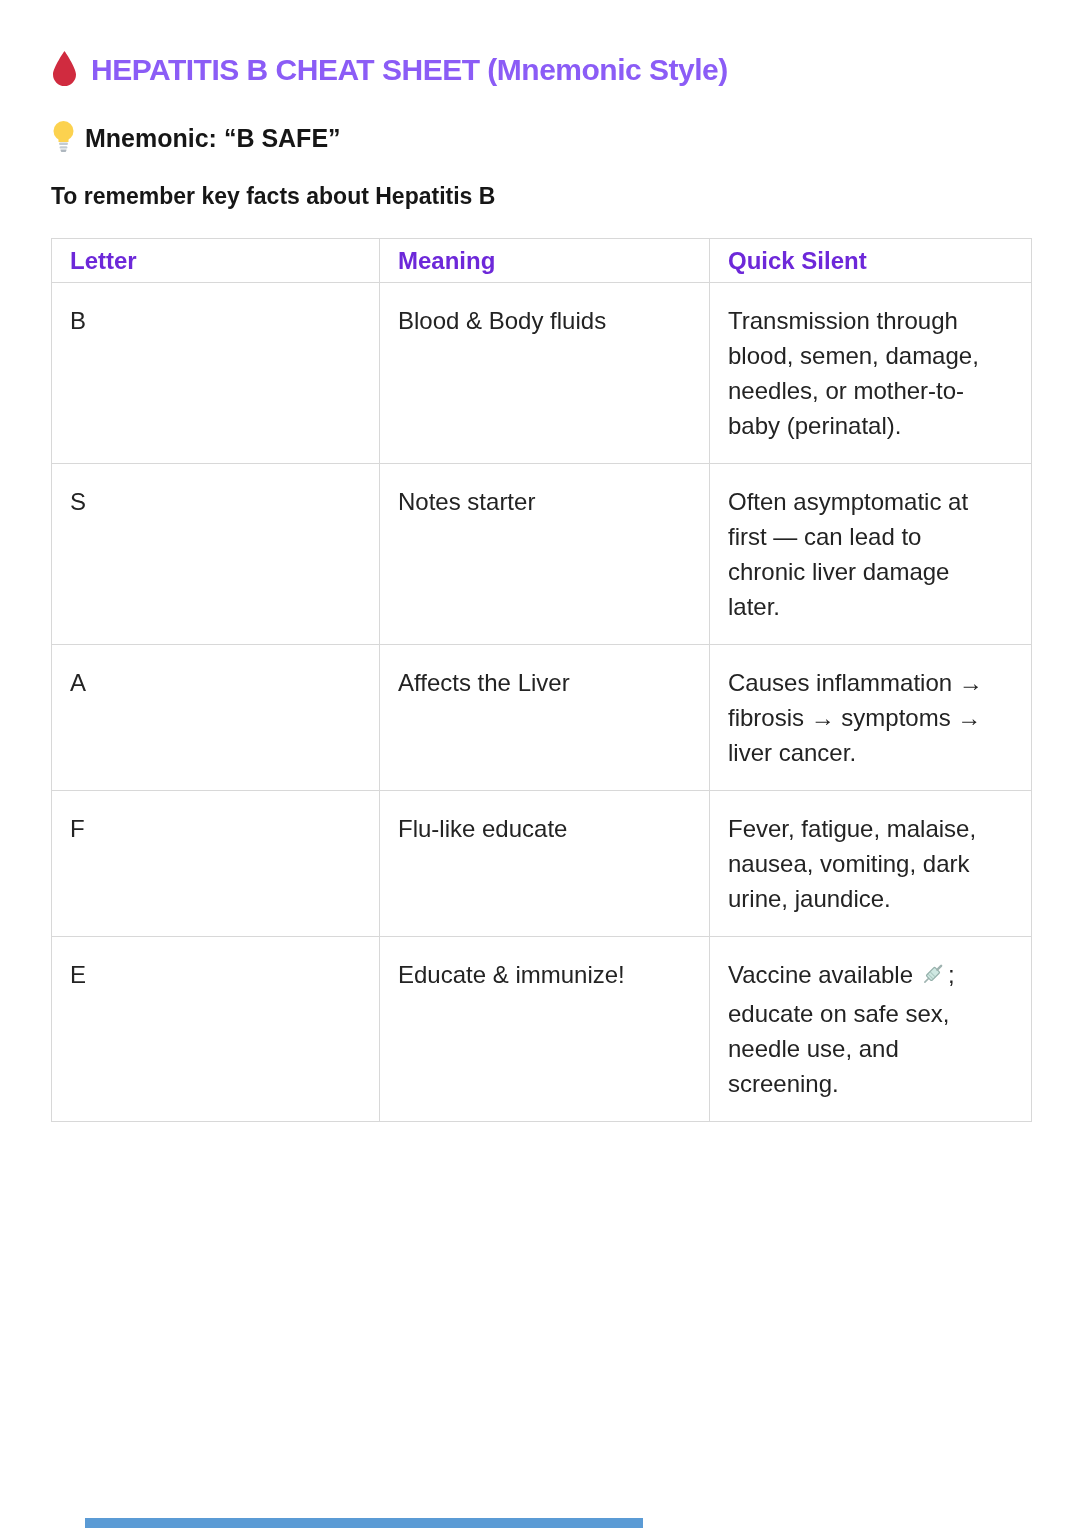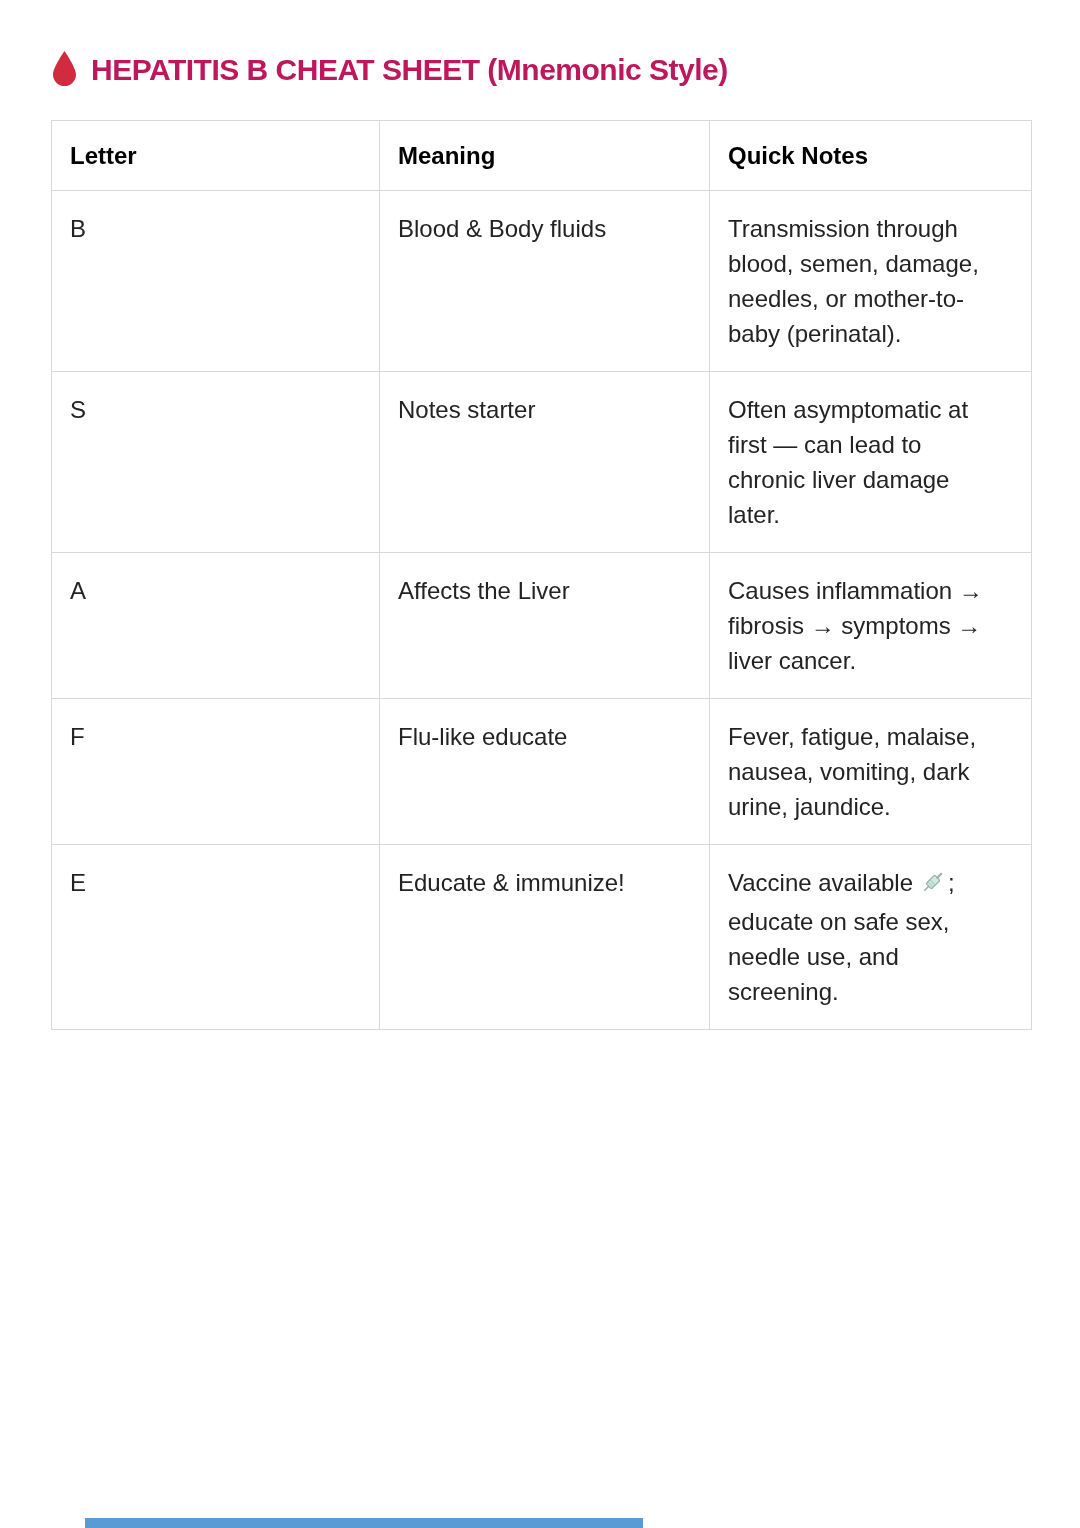--- a/index.html
+++ b/index.html
@@ -12,21 +12,21 @@
     color: #1f1f1f;
   }
   .page { padding: 50px 50px 0 51px; }
 
   .title-row {
     display: flex; align-items: center; gap: 13px;
     margin-bottom: 30px;
   }
   .title-row h1 {
     font-size: 30px; font-weight: 700; letter-spacing: -0.5px;
-    color: #be185d; line-height: 40px; white-space: nowrap;
+    color: #8b5cf6; line-height: 40px; white-space: nowrap;
   }
   .icon { display: inline-block; flex: 0 0 auto; }
 
   .mnemonic-row {
     display: flex; align-items: center; gap: 9px;
     margin-bottom: 26px;
   }
   .mnemonic-row h2 {
     font-size: 25px; font-weight: 700; color: #161616; line-height: 32px;
     white-space: nowrap;
@@ -44,23 +44,23 @@
   }
   table.sheet th, table.sheet td {
     border: 1.5px solid #d8d8d8;
     vertical-align: top;
     text-align: left;
     font-size: 24px;
     line-height: 35px;
     color: #232323;
   }
   table.sheet th {
-    padding: 17px 18px;
+    padding: 4px 18px;
     font-weight: 700;
-    color: #000000;
+    color: #6d28d9;
   }
   table.sheet td { padding: 20px 18px; font-weight: 400; }
   .pre { white-space: pre-line; }
   .syringe-wrap { display: inline-block; vertical-align: -4px; margin: 0 2px 0 7px; }
 
   .bottom-bar {
     position: absolute;
     left: 85px; bottom: 0;
     width: 558px; height: 10px;
     background: #5b9bd5;
@@ -73,33 +73,46 @@
 
   <div class="title-row">
     <span class="icon">
       <svg width="27" height="36" viewBox="0 0 27 36">
         <path d="M13.5 1 C13.5 1 2 17.5 2 24.5 a11.5 11.5 0 0 0 23 0 C25 17.5 13.5 1 13.5 1 Z" fill="#d02b3f"></path>
       </svg>
     </span>
     <h1>HEPATITIS B CHEAT SHEET (Mnemonic Style)</h1>
   </div>
 
+  <div class="mnemonic-row">
+    <span class="icon">
+      <svg width="25" height="32" viewBox="0 0 25 32">
+        <circle cx="12.5" cy="11" r="10" fill="#fcd24f"></circle>
+        <path d="M7.5 18 h10 v4 h-10 Z" fill="#fcd24f"></path>
+        <rect x="8" y="22.5" width="9" height="2.6" rx="1.3" fill="#c3cbd2"></rect>
+        <rect x="8.6" y="26.2" width="7.8" height="2.4" rx="1.2" fill="#c3cbd2"></rect>
+        <path d="M9.5 29.6 h6 a3 3 0 0 1 -6 0 Z" fill="#aeb7bf"></path>
+      </svg>
+    </span>
+    <h2>Mnemonic: “B SAFE”</h2>
+  </div>
 
+  <div class="subtitle">To remember key facts about Hepatitis B</div>
 
   <table class="sheet">
     <colgroup>
         <col style="width:328px">
         <col style="width:330px">
         <col style="width:322px">
       </colgroup>
     <thead>
       <tr>
         <th>Letter</th>
         <th>Meaning</th>
-        <th>Quick Notes</th>
+        <th>Quick Silent</th>
       </tr>
     </thead>
     <tbody>
       <tr>
         <td>B</td>
         <td>Blood &amp; Body fluids</td>
         <td class="pre">Transmission through
 blood, semen, damage,
 needles, or mother-to-
 baby (perinatal).</td>

